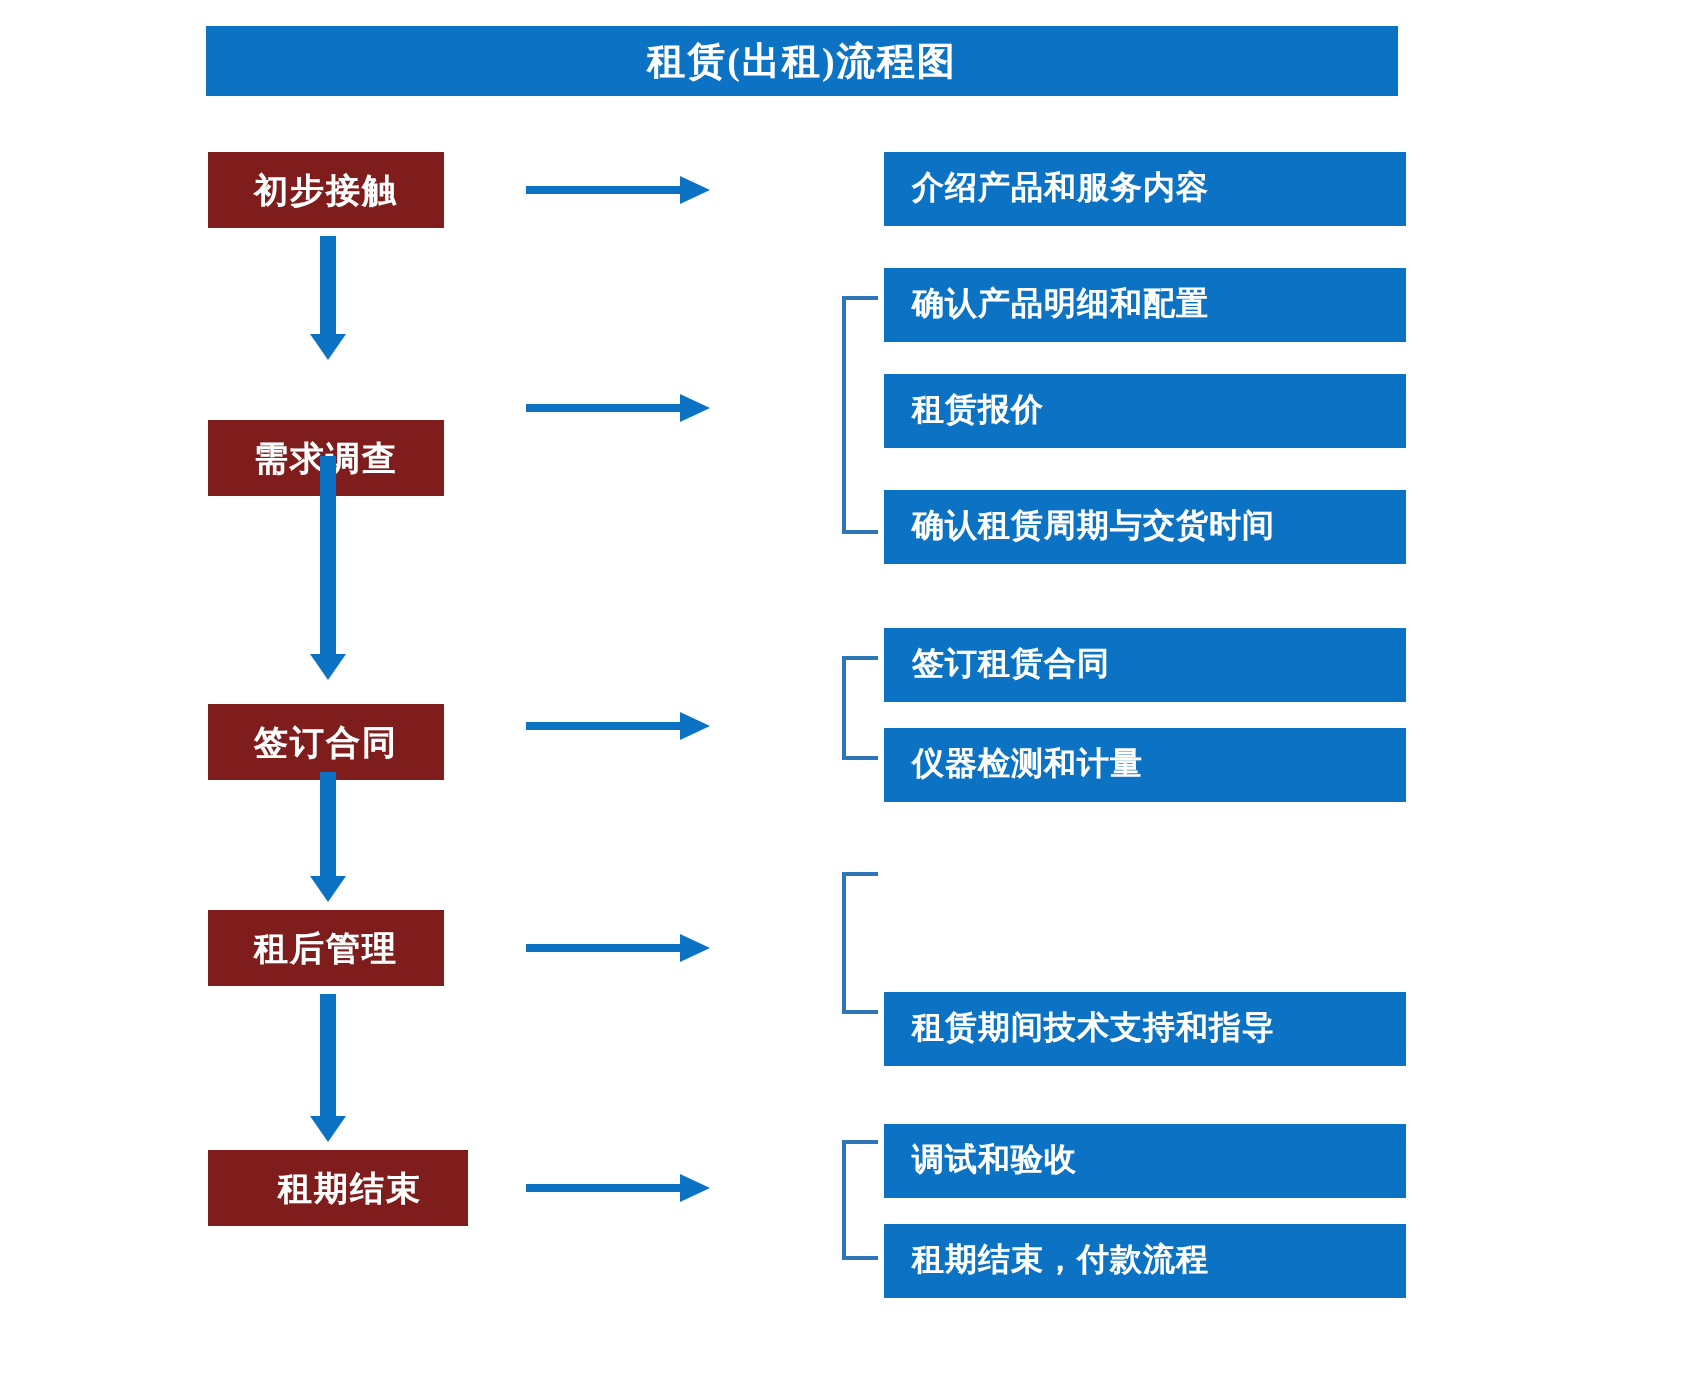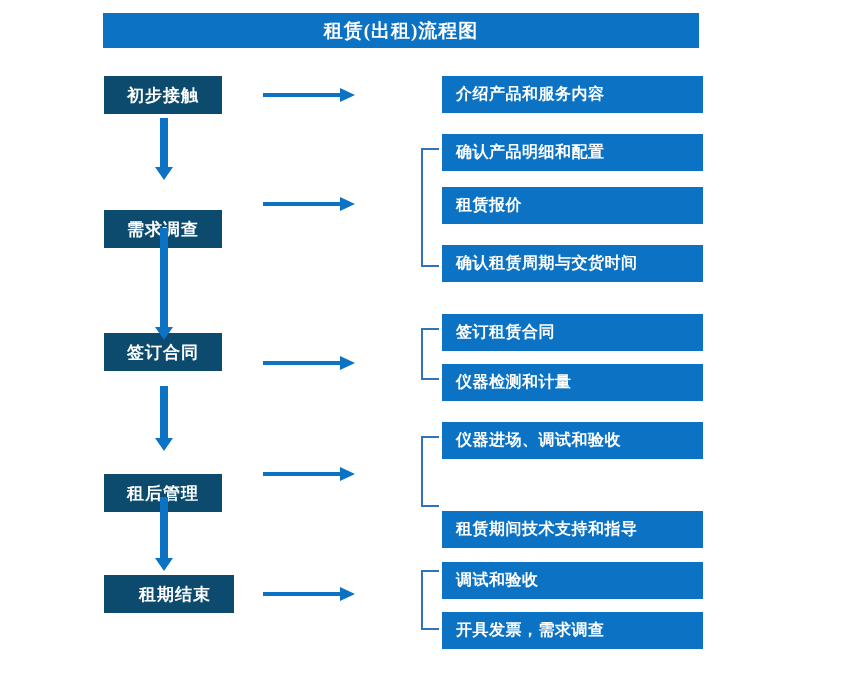--- a/index.html
+++ b/index.html
@@ -37,21 +37,21 @@
     justify-content: center;
     letter-spacing: 1px;
   }
 
   
   .stage-box {
     position: absolute;
     left: 104px;
     width: 118px;
     height: 38px;
-    background: #0c4a6e;
+    background: #7f1d1d;
     color: #ffffff;
     font-size: 17px;
     font-weight: bold;
     display: flex;
     align-items: center;
     justify-content: center;
     letter-spacing: 1px;
   }
 
   
@@ -135,22 +135,22 @@
 </style>
 </head>
 <body>
 
 <div id="canvas">
 
   <div class="title-bar">租赁(出租)流程图</div>
 
   <div class="stage-box" style="top:76px;">初步接触</div>
   <div class="stage-box" style="top:185px;margin-top:25px;">需求调查</div>
-  <div class="stage-box" style="top:333px;">签订合同</div>
-  <div class="stage-box" style="top:455px;margin-top:19px;">租后管理</div>
+  <div class="stage-box" style="top:352px;">签订合同</div>
+  <div class="stage-box" style="top:455px;">租后管理</div>
   <div class="stage-box" style="top:575px;padding-left:12px;">租期结束</div>
 
   <div class="v-arrow" style="top:118px; height:62px;">
     <div class="shaft" style="height:49px;"></div>
     <div class="head"></div>
   </div>
   <div class="v-arrow" style="top:228px; height:112px;">
     <div class="shaft" style="height:99px;"></div>
     <div class="head"></div>
   </div>
@@ -188,18 +188,17 @@
   <div class="bracket" style="top:328px; height:52px;"></div>
   <div class="bracket" style="top:436px; height:71px;"></div>
   <div class="bracket" style="top:570px; height:60px;"></div>
 
   <div class="detail-box" style="top:76px;">介绍产品和服务内容</div>
   <div class="detail-box" style="top:134px;">确认产品明细和配置</div>
   <div class="detail-box" style="top:245px;">确认租赁周期与交货时间</div>
   <div class="detail-box" style="top:187px;">租赁报价</div>
   <div class="detail-box" style="top:364px;">仪器检测和计量</div>
   <div class="detail-box" style="top:314px;">签订租赁合同</div>
-  <div class="detail-box" style="top:422px;">仪器进场、调试和验收</div>
-  <div class="detail-box" style="top:511px;">租赁期间技术支持和指导</div>
+  <div class="detail-box" style="top:496px;">租赁期间技术支持和指导</div>
   <div class="detail-box" style="top:562px;">调试和验收</div>
-  <div class="detail-box" style="top:612px;">开具发票，需求调查</div>
+  <div class="detail-box" style="top:612px;">租期结束，付款流程</div>
 
 </div>
 
 </body></html>

